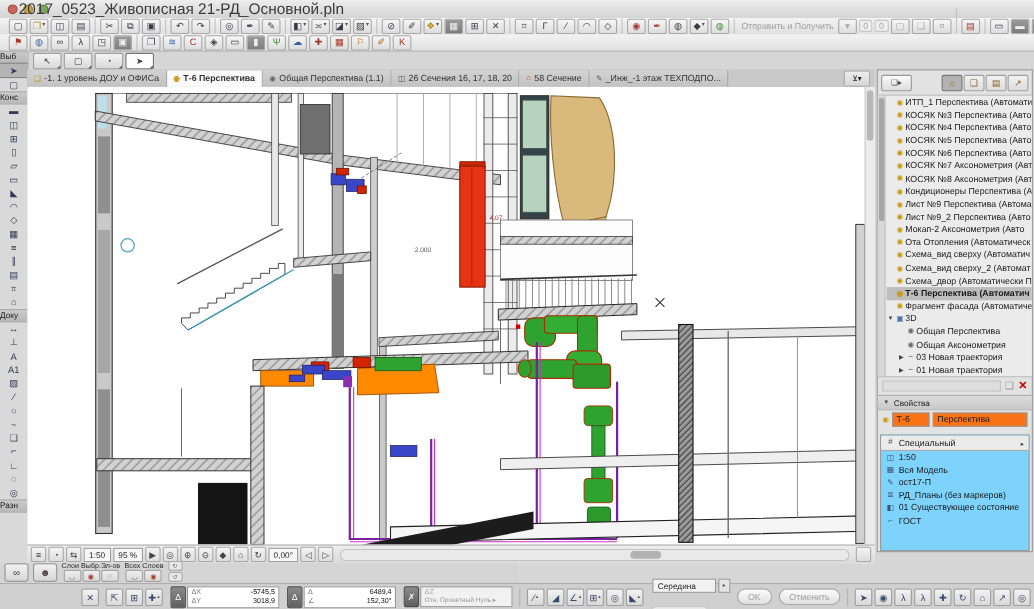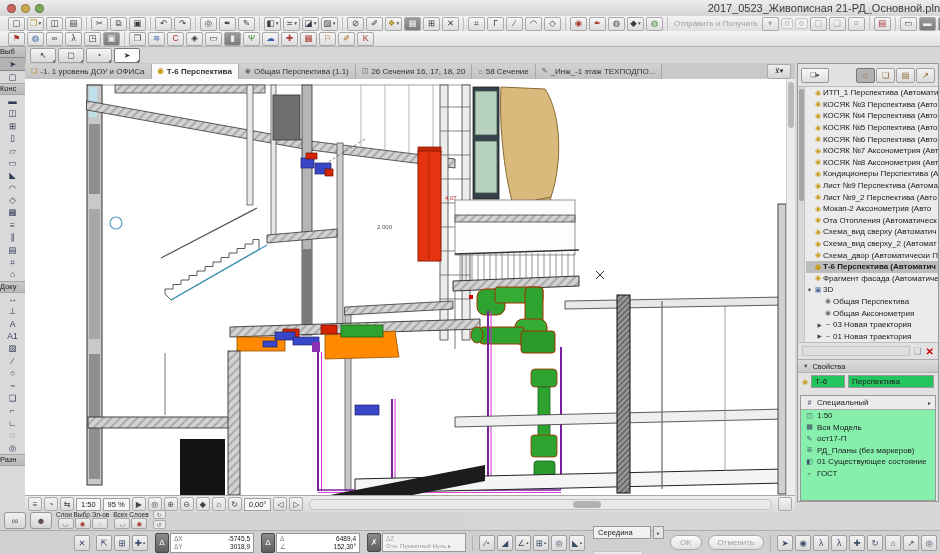--- a/index.html
+++ b/index.html
@@ -5,21 +5,21 @@
   html,body{margin:0;padding:0}
   body{width:940px;height:554px;position:relative;overflow:hidden;background:#d6d6d6;
        font-family:"Liberation Sans",sans-serif;color:#222;-webkit-font-smoothing:antialiased}
   
   .titlebar{position:absolute;left:0;top:0;right:0;height:16px;
     background:linear-gradient(#ededed,#d4d4d4);border-bottom:1px solid #a8a8a8;
     display:flex;align-items:center}
   .lights{display:flex;gap:5px;margin-left:7px}
   .light{width:7px;height:7px;border-radius:50%;border:1px solid rgba(0,0,0,.25)}
   .l-r{background:#c9655c}.l-y{background:#c9a84c}.l-g{background:#7aa85c}
-  .wtitle{position:absolute;left:0;right:0;text-align:right;font-size:11px;color:#3a3a3a}
+  .wtitle{position:absolute;left:17px;right:0;text-align:left;font-size:14px;color:#3a3a3a}
   
   .tbrow{position:absolute;left:0;right:0;display:flex;align-items:center;padding:0 4px;
     background:linear-gradient(#f3f3f3,#e0e0e0);border-bottom:1px solid #b5b5b5;height:15px}
   .tb1{top:16px}.tb2{top:31px}
   .grp{display:flex;align-items:center;border-right:1px solid #c2c2c2;padding:0 3px}
   .grp:last-child{border-right:none}
   .tbtn{min-width:13px;height:12px;display:inline-flex;align-items:center;justify-content:center;
     font-size:8.5px;color:#3a3a46;background:linear-gradient(#f6f6f6,#ddd);
     border:1px solid #a9a9a9;border-radius:2px;margin:0 1px;padding:0 1px;line-height:1}
   .tbtn[data-dd="true"]::after{content:"▾";font-size:5.5px;margin-left:1px;color:#555}
@@ -31,21 +31,21 @@
   .cnt{font-size:8px;color:#a8a8a8;border:1px solid #c5c5c5;border-radius:2px;padding:0 3px;margin:0 1px;background:#eee}
   
   .mini{position:absolute;left:30px;top:48px;height:14px;display:flex;gap:2px;z-index:3}
   .mbtn{width:24px;height:13px;border:1px solid #a0a0a0;border-radius:2px;position:relative;
     background:linear-gradient(#f4f4f4,#d9d9d9);font-size:8px;color:#333;
     display:flex;align-items:center;justify-content:center}
   .mbtn::after{content:"◢";position:absolute;right:0;bottom:-1px;font-size:4px;color:#666}
   .mbtn[data-selected="true"]{background:#fdfdfd;border-color:#777}
   
   .tabbar{position:absolute;left:25px;top:63px;width:770px;height:16px;background:#c9c9c9;
-    border-bottom:1px solid #9a9a9a;display:flex;align-items:center}
+    border-bottom:1px solid #9a9a9a;display:flex;align-items:flex-end}
   .tab{height:15px;display:flex;align-items:center;gap:3px;padding:0 6px;font-size:8px;
     color:#333;background:linear-gradient(#d2d2d2,#c2c2c2);border-right:1px solid #a8a8a8;
     white-space:nowrap;overflow:hidden;max-width:150px}
   .tab[data-active="true"]{background:#fafafa;font-weight:bold}
   .ticon{font-size:7px}
   .ticon[data-ti="folder"]{color:#c08a1a}.ticon[data-ti="bulb"]{color:#c79a12}
   .ticon[data-ti="camera"]{color:#666}.ticon[data-ti="section"]{color:#555}
   .ticon[data-ti="home"]{color:#b0561a}.ticon[data-ti="pencil"]{color:#555}
   .tabdd{margin-left:auto;width:22px;height:13px;border:1px solid #aaa;border-radius:2px;
     background:linear-gradient(#eee,#d5d5d5);font-size:7px;display:flex;align-items:center;justify-content:center;margin-right:4px}
@@ -101,26 +101,26 @@
   .xrow{display:flex;align-items:center;height:14px;padding:1px 4px;gap:4px}
   .hsb2{flex:1;height:8px;background:#dedede;border:1px solid #c3c3c3;position:relative}
   .hsb2 .hthumb{width:42%;height:4px;margin:1px;background:#aeaeae}
   .xico{font-size:9px;color:#999}
   .xred{font-size:10px;color:#c00;font-weight:bold}
   .phead{height:12px;background:linear-gradient(#dcdcdc,#c9c9c9);border-top:1px solid #aaa;border-bottom:1px solid #b5b5b5;
     font-size:7.5px;display:flex;align-items:center;gap:4px;padding-left:5px;color:#222}
   .parr{font-size:5.5px;color:#444}
   .prow{display:flex;gap:3px;padding:2px 4px;align-items:center}
   .pbulb{font-size:7px;color:#c79a12}
-  .pfield{background:#22c55e;border:1px solid #999;font-size:8px;height:11px;line-height:11px;padding:0 3px}
+  .pfield{background:#f97316;border:1px solid #999;font-size:8px;height:11px;line-height:11px;padding:0 3px}
   .pid{width:26px}.ptype{flex:1}
   .pbtnrow{padding:1px 7px 3px}
   .pbtn{text-align:center;border:1px solid #999;border-radius:3px;font-size:8px;height:13px;line-height:13px;
     background:linear-gradient(#fbfbfb,#e0e0e0);color:#222}
-  .qbox{margin:5px 2px 0;background:#86efac;border:1px solid #999;flex:1}
+  .qbox{margin:5px 2px 0;background:#7dd3fc;border:1px solid #999;flex:1}
   .qrow{display:flex;align-items:center;gap:3px;height:11.5px;padding:0 4px;font-size:8px;
     white-space:nowrap;overflow:hidden;color:#1a1a1a}
   .qrow:first-child{border-bottom:1px solid #aaa;background:#ebebeb;height:13px}
   .qico{width:9px;font-size:7px;color:#44506a;text-align:center}
   .qdd{margin-left:auto;font-size:6px;color:#444}
   
   .layersbar{position:absolute;left:0;top:512px;width:470px;height:18px;background:#d4d4d4;
     display:flex;align-items:flex-end;gap:4px;padding:0 0 1px 4px;box-sizing:border-box}
   .bigico{width:20px;height:15px;border:1px solid #979797;border-radius:3px;font-size:9px;color:#53404a;
     background:linear-gradient(#f2f2f2,#d6d6d6);display:flex;align-items:center;justify-content:center}

